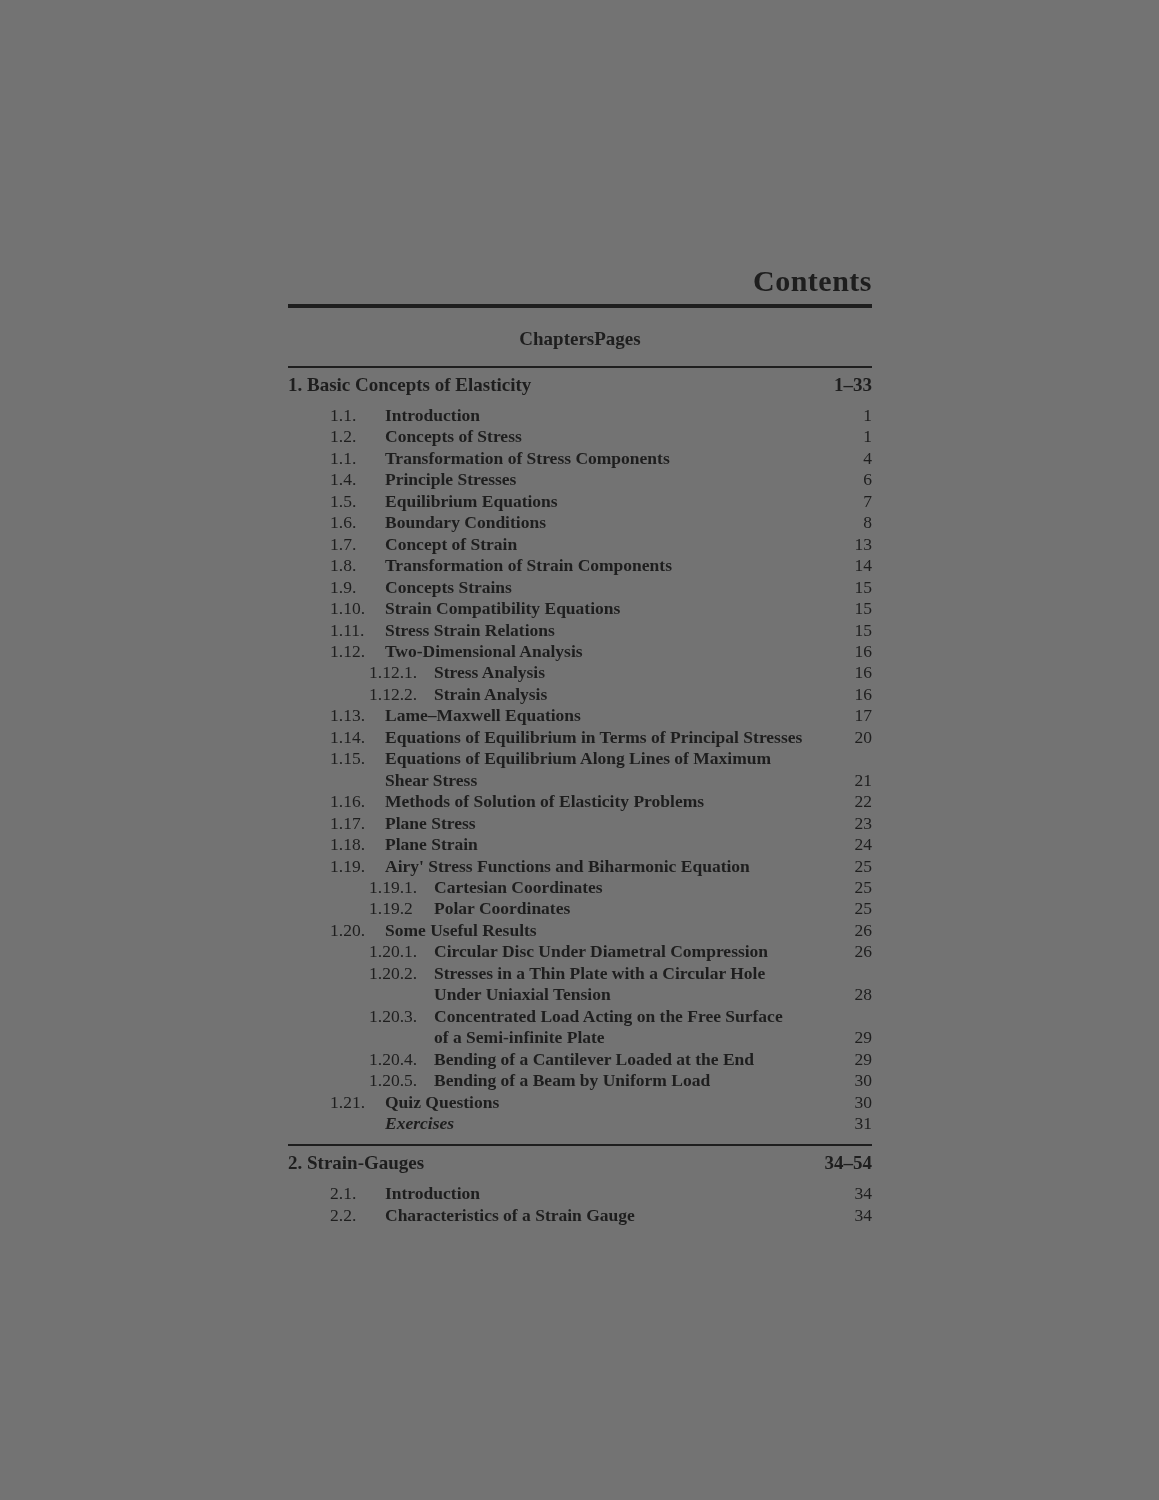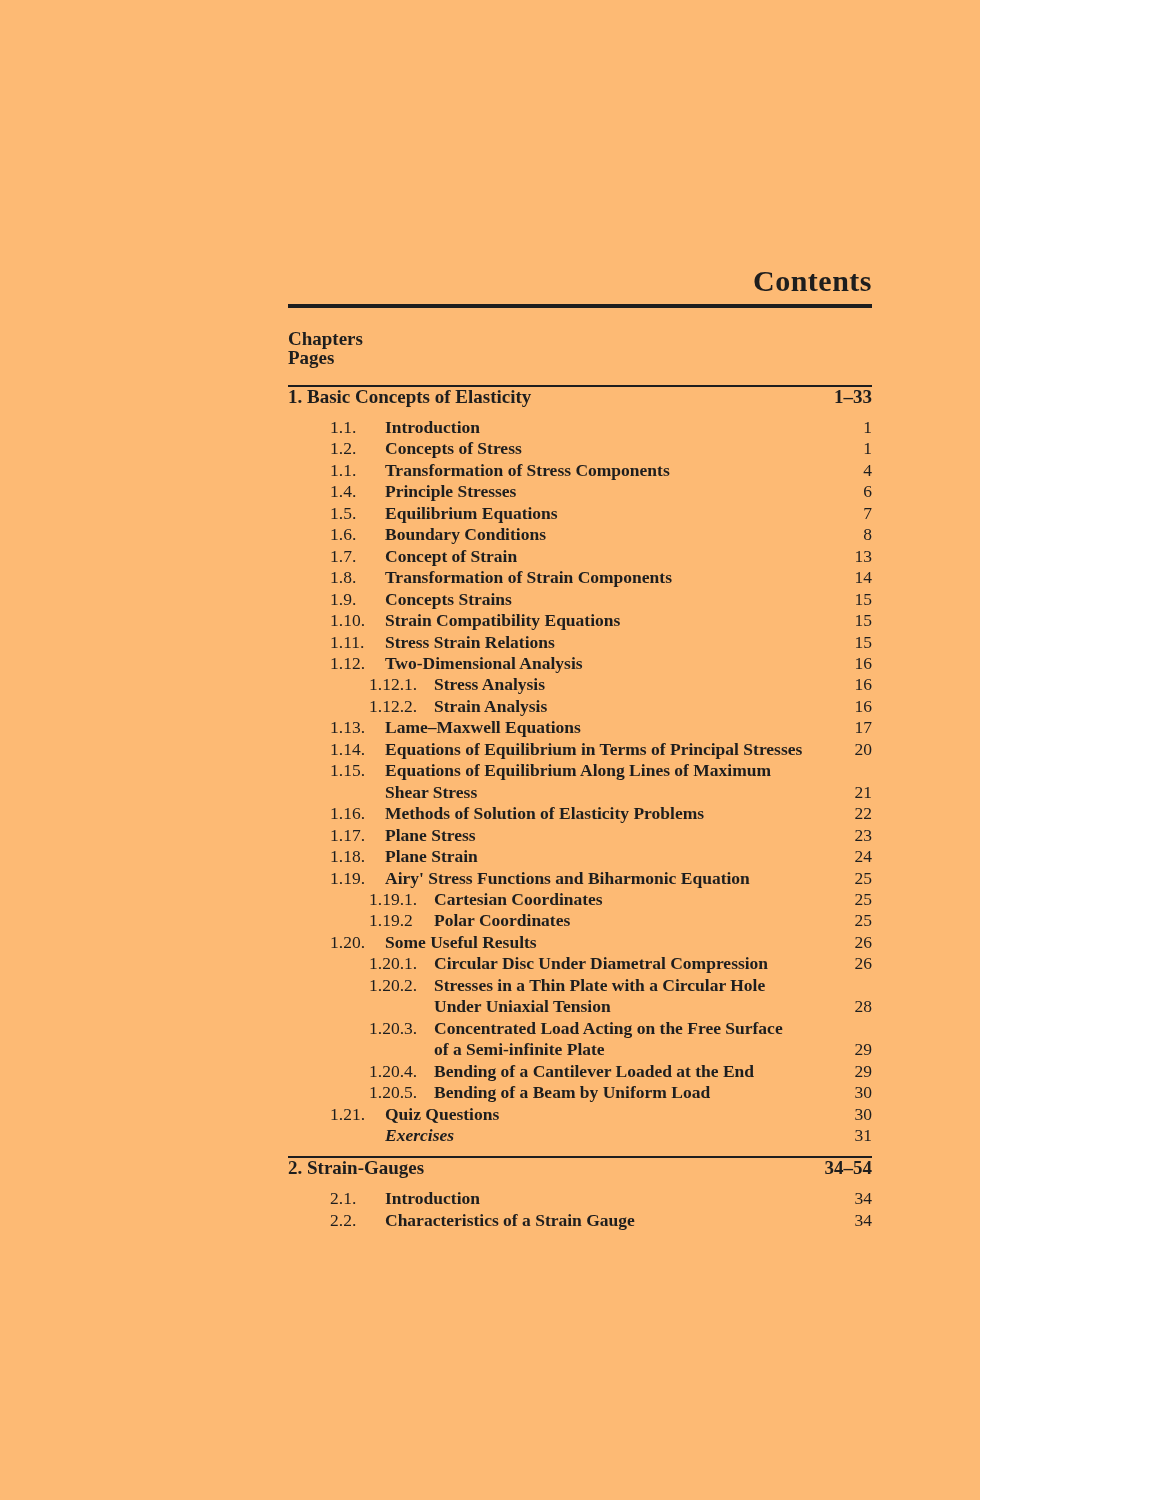--- a/index.html
+++ b/index.html
@@ -11,22 +11,22 @@
     height: 1500px;
     background: #ffffff;
     position: relative;
     font-family: "Liberation Serif", "DejaVu Serif", serif;
     color: #1e1e1e;
     overflow: hidden;
   }
   .page {
     position: absolute;
     left: 0; top: 0;
-    width: 980px; height: 1500px;
-    background: #fdba74;
+    width: 1159px; height: 1500px;
+    background: #737373;
   }
   .content {
     position: absolute;
     left: 288px;
     top: 264px;
     width: 584px;
   }
   .doc-title {
     text-align: right;
     font-weight: bold;
@@ -40,32 +40,32 @@
     margin-top: 7px;
   }
   .header-row {
     display: flex;
     justify-content: center;
     font-weight: bold;
     font-size: 19px;
     line-height: 19px;
     margin-top: 21px;
     margin-bottom: 18px;
-    flex-direction: column;
   }
   .rule-thin {
     height: 2px;
     background: #1e1e1e;
   }
   .chapter-heading {
     display: flex;
     justify-content: space-between;
     font-weight: bold;
     font-size: 19px;
     line-height: 19px;
+    padding-top: 7px;
     margin-bottom: 11px;
   }
   .rows {
     font-size: 17.5px;
   }
   .row {
     display: flex;
     line-height: 21.45px;
     white-space: nowrap;
     justify-content: flex-end;

